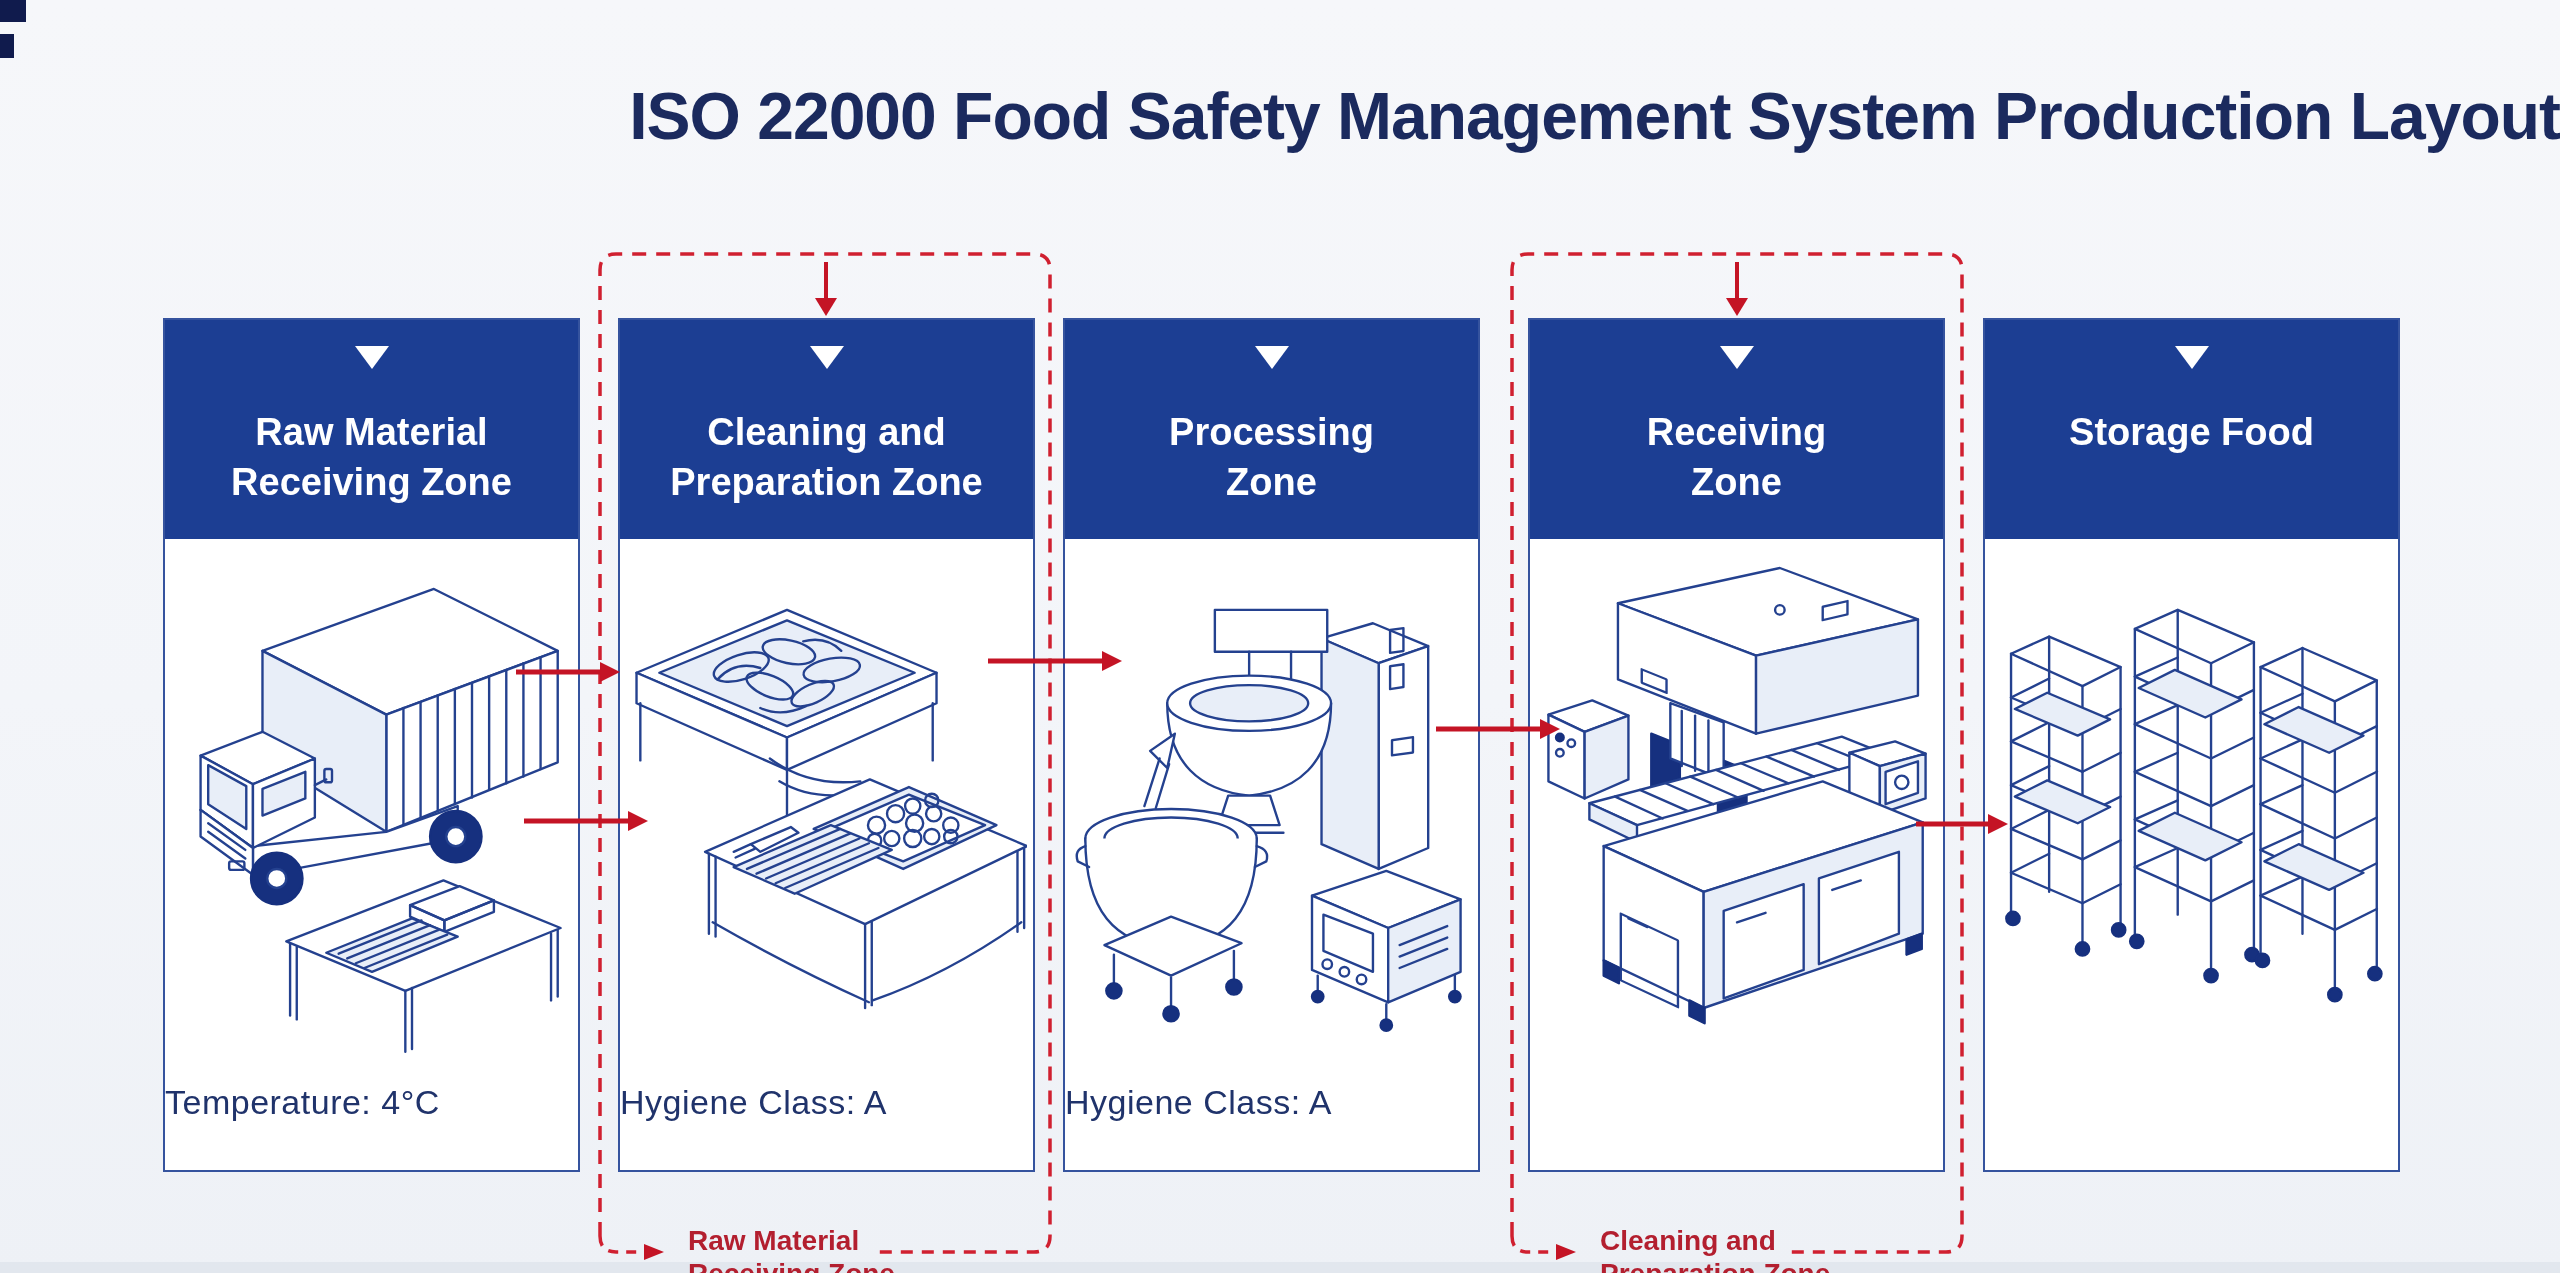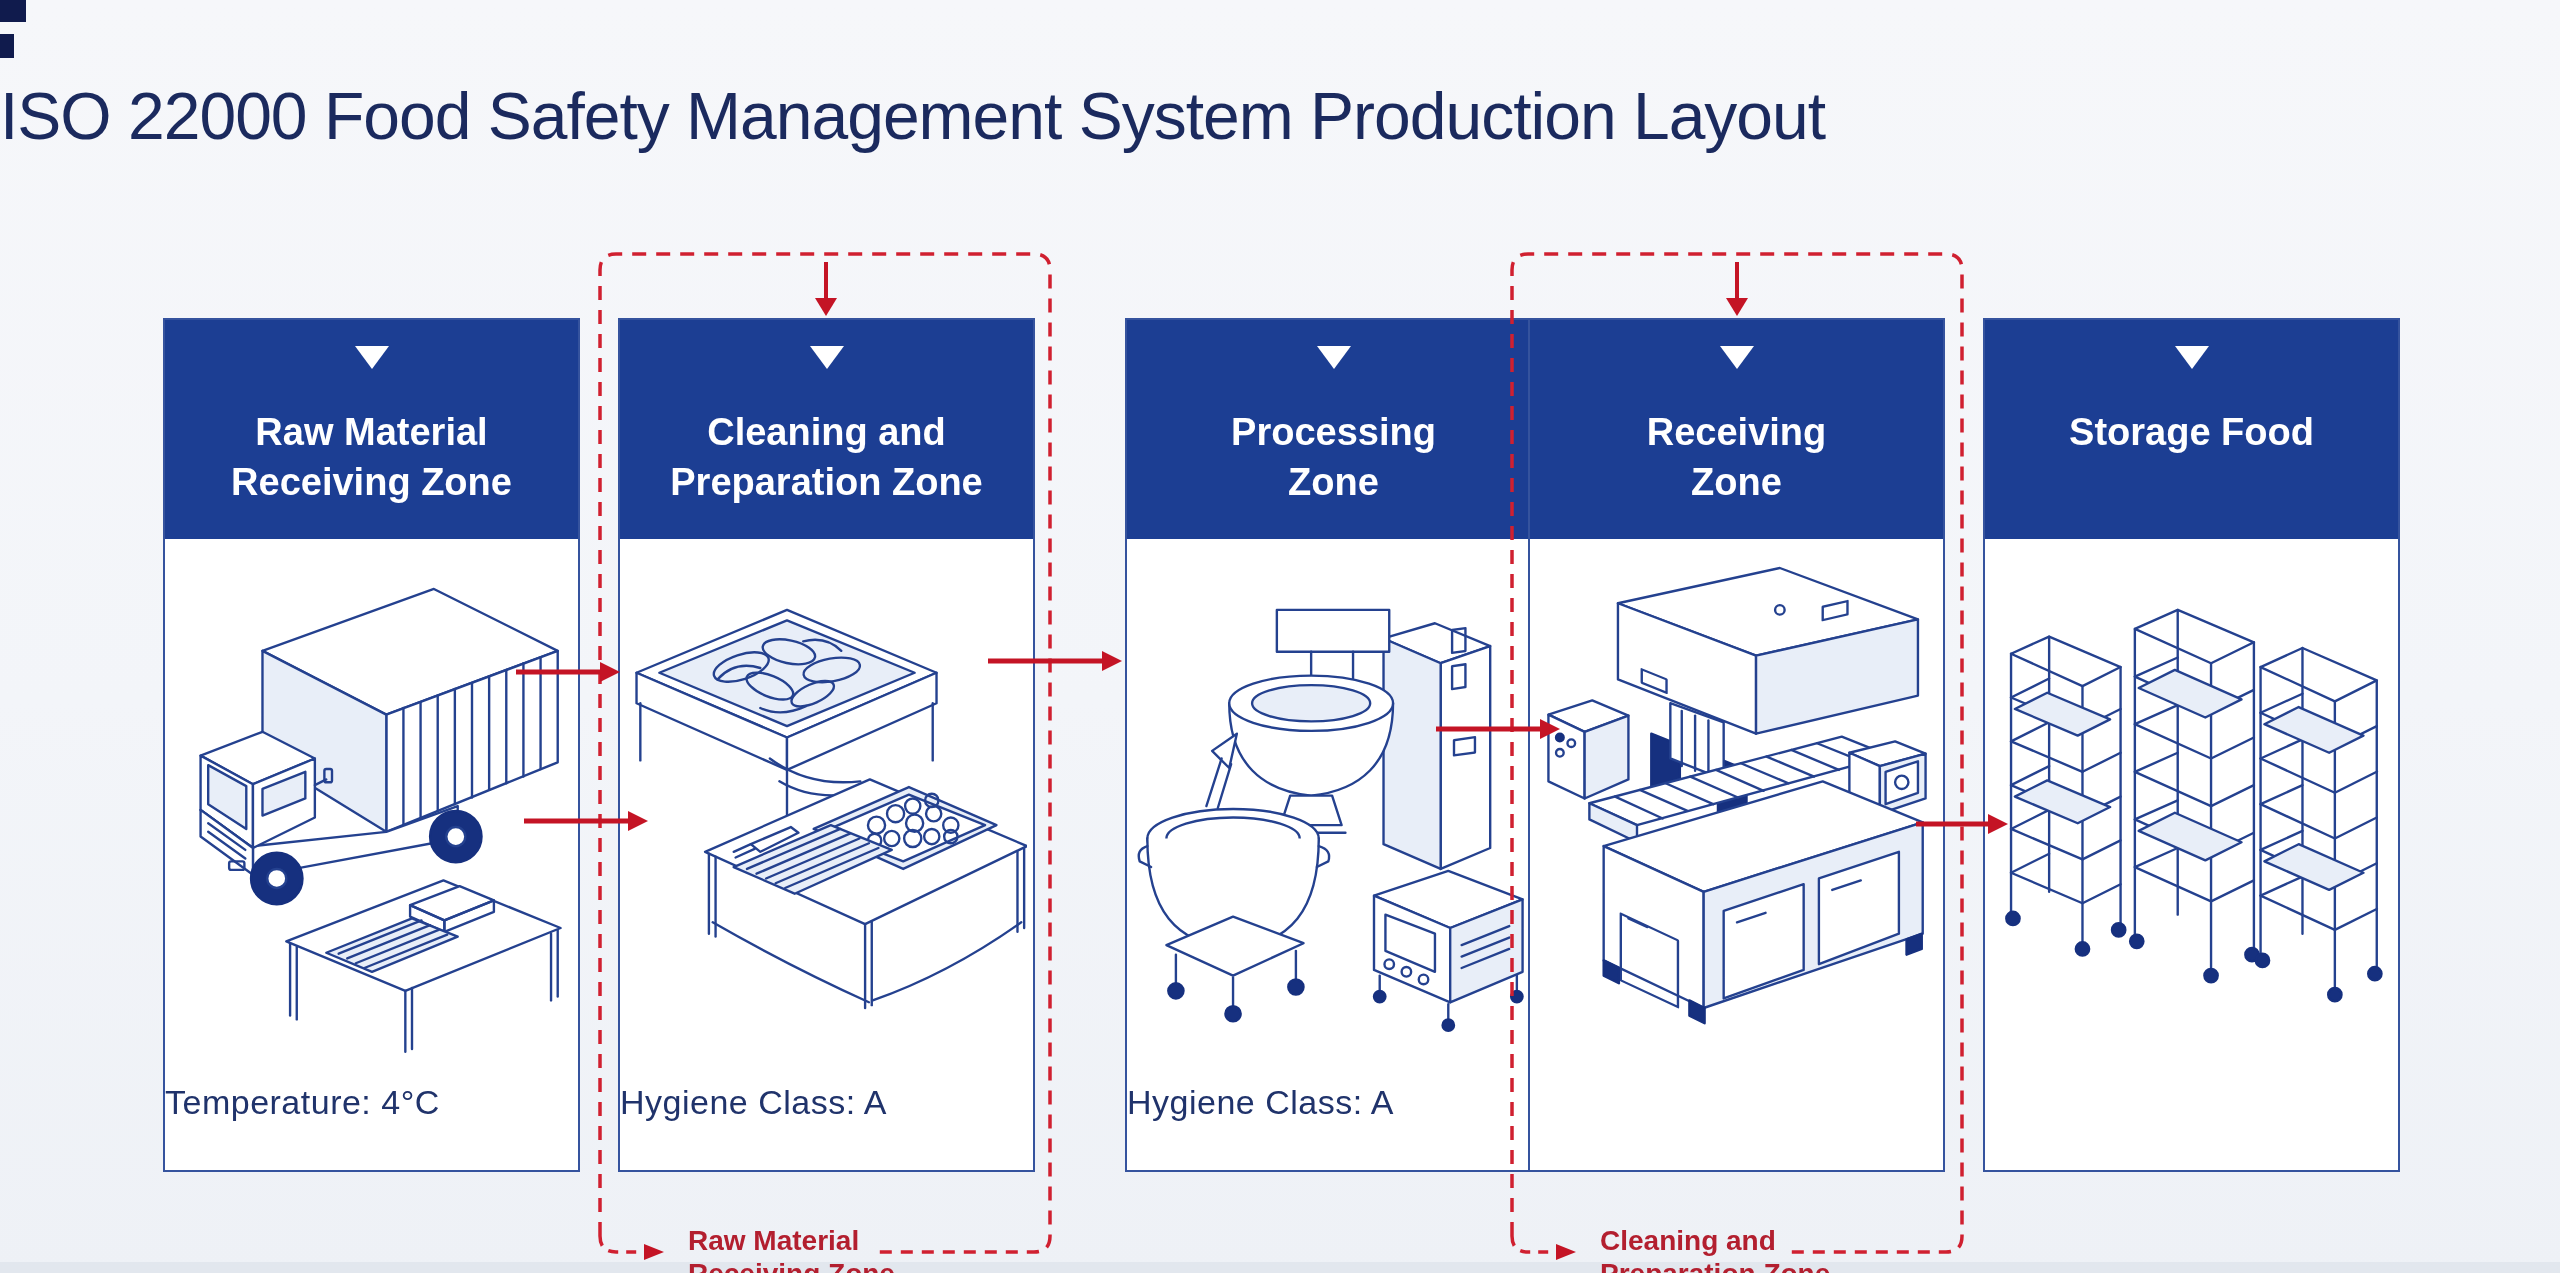--- a/index.html
+++ b/index.html
@@ -2,22 +2,22 @@
 <html><head>
 <meta charset="utf-8">
 <style>
   html,body{margin:0;padding:0;background:#e9ecf2;}
   #canvas{
     position:relative;width:2560px;height:1273px;overflow:hidden;
     background:linear-gradient(180deg,#f6f7fa 0%,#f3f5f9 55%,#eef1f6 100%);
     font-family:"Liberation Sans", sans-serif;
   }
   .page-title{
-    position:absolute;top:78px;left:0;width:100%;text-align:left;
-    font-size:66px;font-weight:400;letter-spacing:-1px;color:#1b2a5e;
+    position:absolute;top:78px;left:0;width:100%;text-align:right;
+    font-size:66px;font-weight:700;letter-spacing:-1px;color:#1b2a5e;
   }
   .zone{
     position:absolute;top:318px;height:854px;width:417px;box-sizing:border-box;
     background:#ffffff;border:2px solid #35539e;
   }
   .zone-header{
     position:absolute;top:0;left:0;right:0;height:219px;background:#1c3e93;
     display:flex;flex-direction:column;align-items:center;
   }
   .tri{
@@ -173,21 +173,21 @@
           <line x1="257" y1="379" x2="257" y2="467"></line>
         <line x1="417" y1="302" x2="417" y2="386"></line>
           <line x1="410" y1="306" x2="410" y2="390"></line>
         <path d="M90,380 q80,46 164,84"></path>
           <path d="M258,462 q80,-28 156,-82"></path>
       </g>
     </svg>
     <div class="zone-label">Hygiene Class: A</div>
   </section>
 
-  <section class="zone" style="left:1125px">
+  <section class="zone" style="left:1063px">
     <div class="zone-header">
       <div class="tri"></div>
       <div class="zone-title">
         <div>Processing</div>
         <div>Zone</div>
       </div>
     </div>
     <svg class="zone-art" viewBox="0 0 420 520">
       <g class="art">
 

